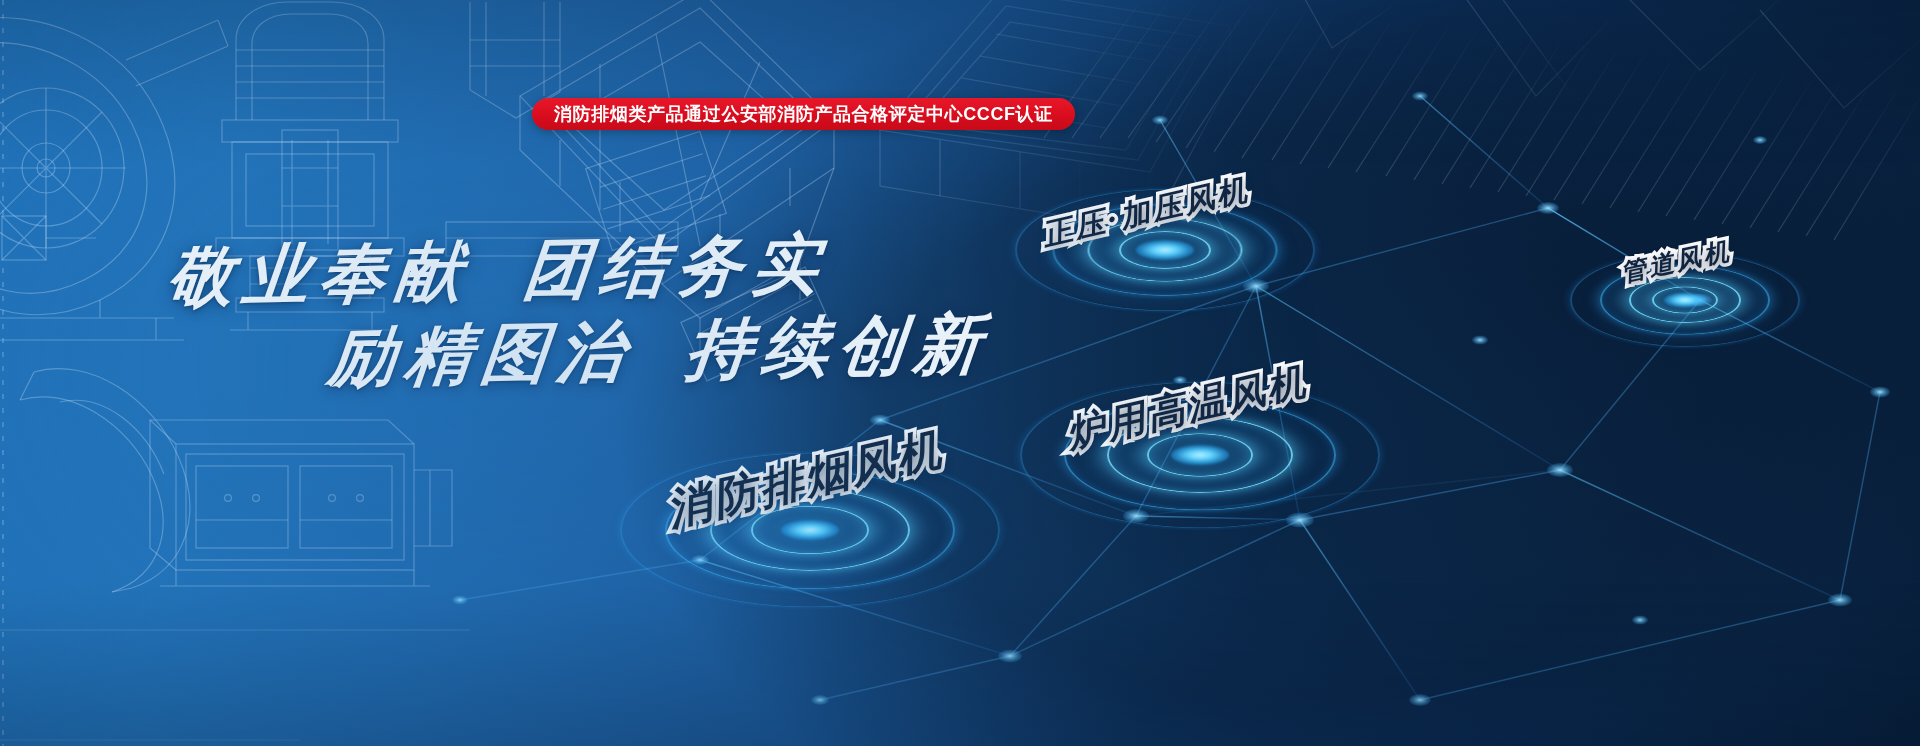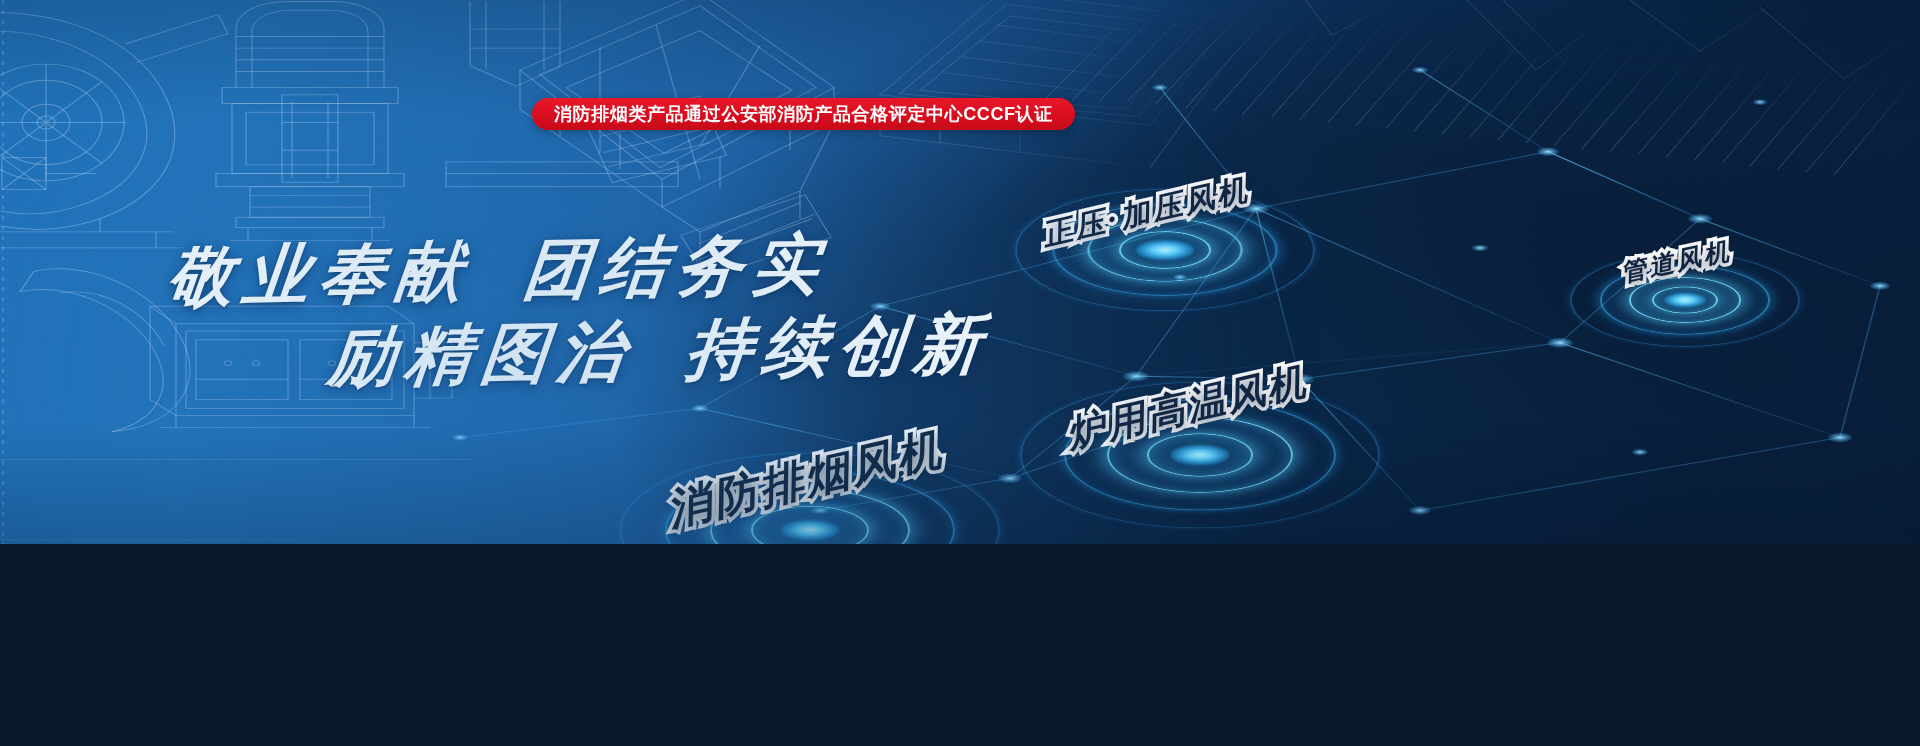--- a/index.html
+++ b/index.html
@@ -6,21 +6,21 @@
   html, body {
     margin: 0;
     padding: 0;
     background: #0a1a2e;
   }
   * { box-sizing: border-box; }
 
   .stage {
     position: relative;
     width: 1920px;
-    height: 544px;
+    height: 746px;
     overflow: hidden;
     font-family: "Liberation Sans", "DejaVu Sans", sans-serif;
     background:
       radial-gradient(ellipse 900px 620px at 1290px 420px, rgba(10,38,70,0.95) 0%, rgba(9,32,60,0.65) 45%, rgba(10,40,74,0.0) 75%),
       radial-gradient(ellipse 760px 520px at 1560px 300px, rgba(6,24,48,0.9) 0%, rgba(8,28,54,0.4) 55%, rgba(8,30,58,0) 80%),
       linear-gradient(100deg, #2071b8 0%, #2272b8 13%, #2069ae 26%, #1d5d9f 40%, #17508d 54%, #113f75 68%, #0c315e 80%, #0a2748 90%, #08203c 100%);
   }
 
   
   .blueprint {

